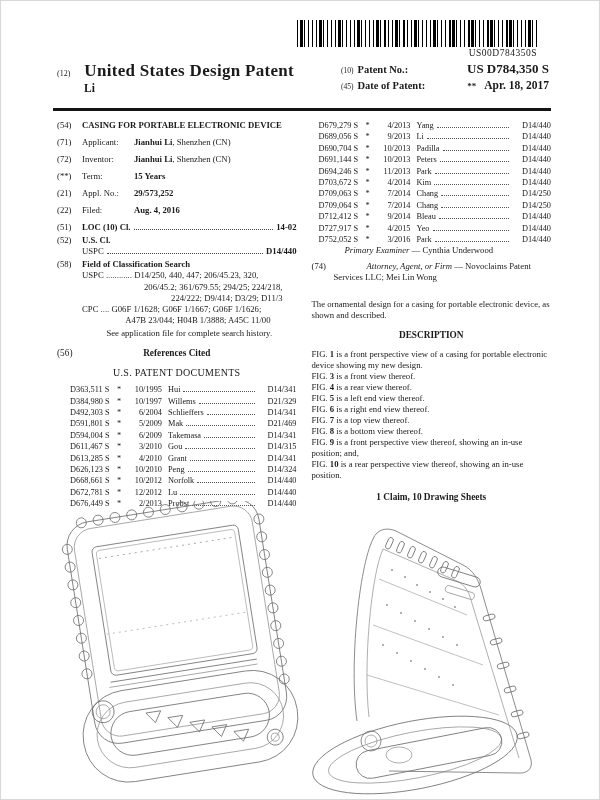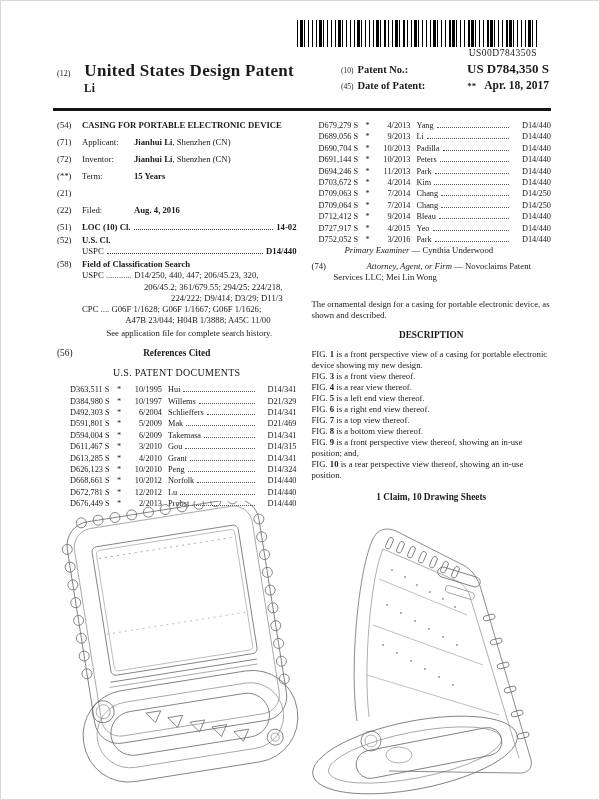--- a/index.html
+++ b/index.html
@@ -126,20 +126,21 @@
       <div class="bib-row">
         <span class="bib-num">(72)</span>
         <span class="bib-body"><span class="inline-label">Inventor:</span><span class="b">Jianhui Li</span><span>, Shenzhen (CN)</span></span>
       </div>
       <div class="bib-row">
         <span class="bib-num">(**)</span>
         <span class="bib-body"><span class="inline-label">Term:</span><span class="b">15 Years</span></span>
       </div>
       <div class="bib-row">
         <span class="bib-num">(21)</span>
+        <span class="bib-body"><span class="inline-label">Appl. No.:</span><span class="b">29/573,252</span></span>
       </div>
       <div class="bib-row">
         <span class="bib-num">(22)</span>
         <span class="bib-body"><span class="inline-label">Filed:</span><span class="b">Aug. 4, 2016</span></span>
       </div>
       <div class="bib-row" style="margin-bottom:2px">
         <span class="bib-num">(51)</span>
         <span class="bib-body leader-row">
             <span class="b">LOC (10) Cl.</span>
             <span class="leader"></span>

